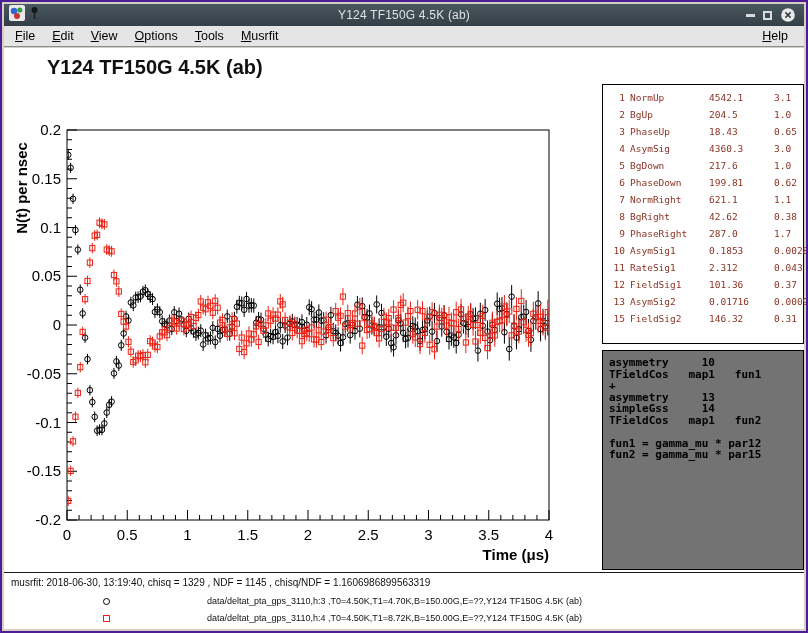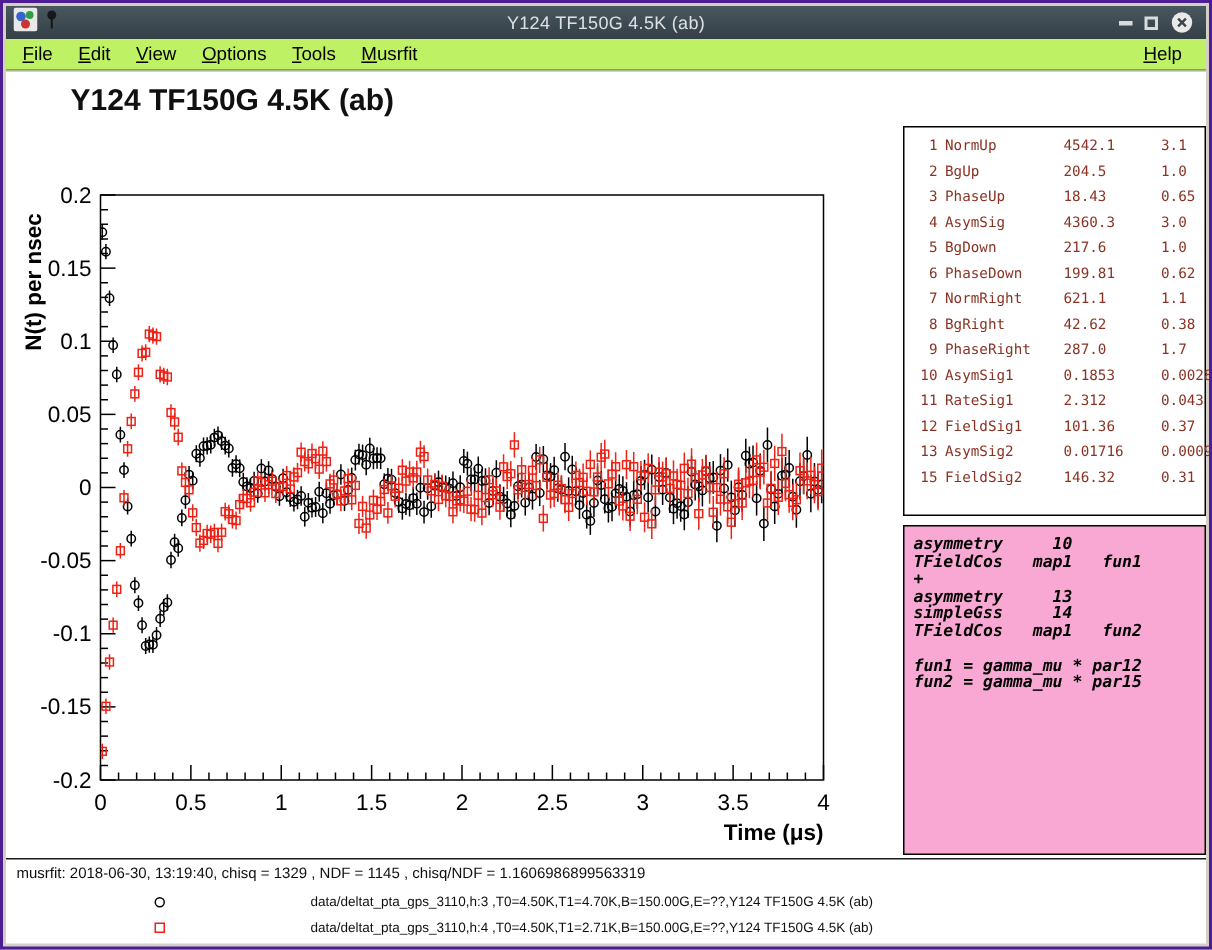--- a/index.html
+++ b/index.html
@@ -16,21 +16,21 @@
   .tb-title { position: absolute; left: 0; right: 0; text-align: center; font-size: 12px;
               color: #dde1e4; letter-spacing: .2px; }
   .tb-controls { margin-left: auto; display: flex; align-items: center; gap: 8px;
                  padding-right: 8px; z-index: 2; }
   .tb-btn { display: flex; align-items: center; justify-content: center; cursor: default; }
   .min-glyph { width: 9px; height: 3px; background: #d9dcde; }
   .max-glyph { width: 9px; height: 9px; border: 2px solid #d9dcde; }
 
   
   .menubar { position: absolute; left: 2px; top: 24px; right: 2px; height: 21px;
-             background: #bef264; border-bottom: 1px solid #8d8d8d;
+             background: #e5e5e5; border-bottom: 1px solid #8d8d8d;
              display: flex; align-items: center; padding: 0 5px; font-size: 12.5px; color: #000; }
   .menu-item { padding: 1px 6px; margin-right: 5px; white-space: nowrap; }
   .menu-spacer { flex: 1; }
 
   
   .canvas { position: absolute; left: 2px; top: 46px; right: 2px; bottom: 2px; background: #ffffff; }
   .plot-title { position: absolute; left: 43px; top: 8px; font-size: 20px; font-weight: bold; color: #101010; }
 
   #chart { position: absolute; left: 0; top: 0; width: 580px; height: 525px; }
   .tick-label { font-family: "Liberation Sans", sans-serif; font-size: 15px; fill: #000; }
@@ -38,23 +38,23 @@
 
   
   .param-box { position: absolute; left: 598px; top: 36px; width: 202px; height: 260px;
                border: 1px solid #000; background: #fff; padding: 4px 0 0 6px;
                font-family: "DejaVu Sans Mono", monospace; font-size: 9.5px; line-height: 17px; }
   .prow { display: grid; grid-template-columns: 16px 74px 60px 1fr; column-gap: 5px; white-space: nowrap; }
   .prow .pc0 { text-align: right; }
 
   
   .theory-box { position: absolute; left: 598px; top: 302px; width: 202px; height: 220px;
-                border: 1px solid #000; background: #f9a8d4; padding: 6px 0 0 6px;
+                border: 1px solid #000; background: #737373; padding: 6px 0 0 6px;
                 font-family: "DejaVu Sans Mono", monospace; font-size: 11px; font-weight: bold;
-                line-height: 11.5px; color: #000; font-style: italic; }
+                line-height: 11.5px; color: #000; }
   .theory-line { white-space: pre; min-height: 11.5px; }
 
   
   .divider { position: absolute; left: 0; right: 0; top: 524px; border-top: 1px solid #1a1a1a; }
   .status-line { position: absolute; left: 7px; top: 529px; font-size: 10px; font-weight: normal;
                  color: #101010; white-space: nowrap; }
   .legend { position: absolute; left: 0; top: 0; width: 100%; height: 0; }
   .legend-row { position: absolute; left: 0; right: 0; height: 16px; }
   .legend-marker { position: absolute; left: 99px; top: 4px; width: 7px; height: 7px;
                    border: 1px solid #000; background: #fff; }
@@ -1144,18 +1144,18 @@
     <div class="divider"></div>
     <div class="status-line">musrfit: 2018-06-30, 13:19:40, chisq = 1329 , NDF = 1145 , chisq/NDF = 1.1606986899563319</div>
 
     <div class="legend" id="legend">
         <div class="legend-row" style="top: 546px;">
           <span class="legend-marker circle" style="border-color: rgb(0, 0, 0);"></span>
           <span class="legend-text">data/deltat_pta_gps_3110,h:3 ,T0=4.50K,T1=4.70K,B=150.00G,E=??,Y124 TF150G 4.5K (ab)</span>
         </div>
         <div class="legend-row" style="top: 563px;">
           <span class="legend-marker" style="border-color: rgb(237, 34, 21);"></span>
-          <span class="legend-text">data/deltat_pta_gps_3110,h:4 ,T0=4.50K,T1=2.71K,B=150.00G,E=??,Y124 TF150G 4.5K (ab)</span>
+          <span class="legend-text">data/deltat_pta_gps_3110,h:4 ,T0=4.50K,T1=8.72K,B=150.00G,E=??,Y124 TF150G 4.5K (ab)</span>
         </div>
       </div>
   </div>
 
 </div>
 
 </body></html>

